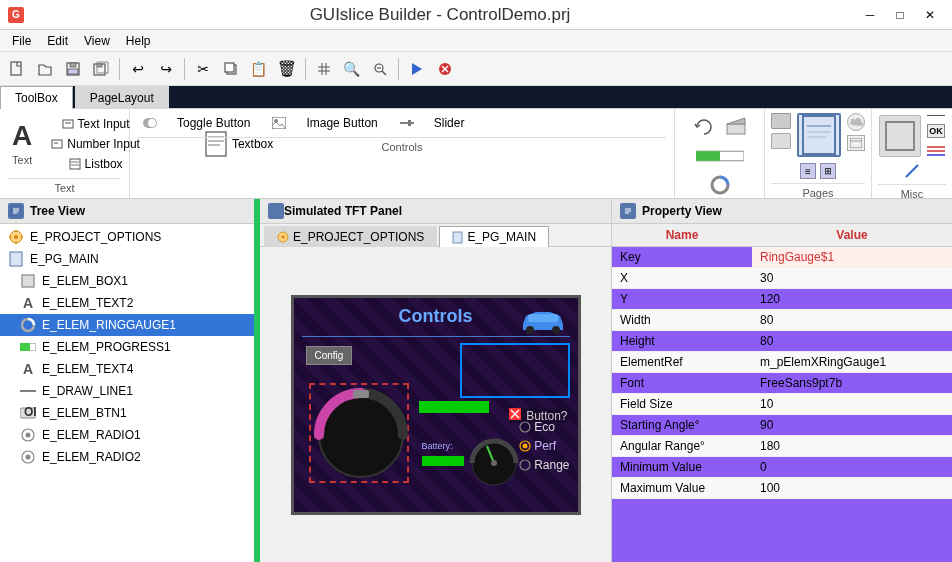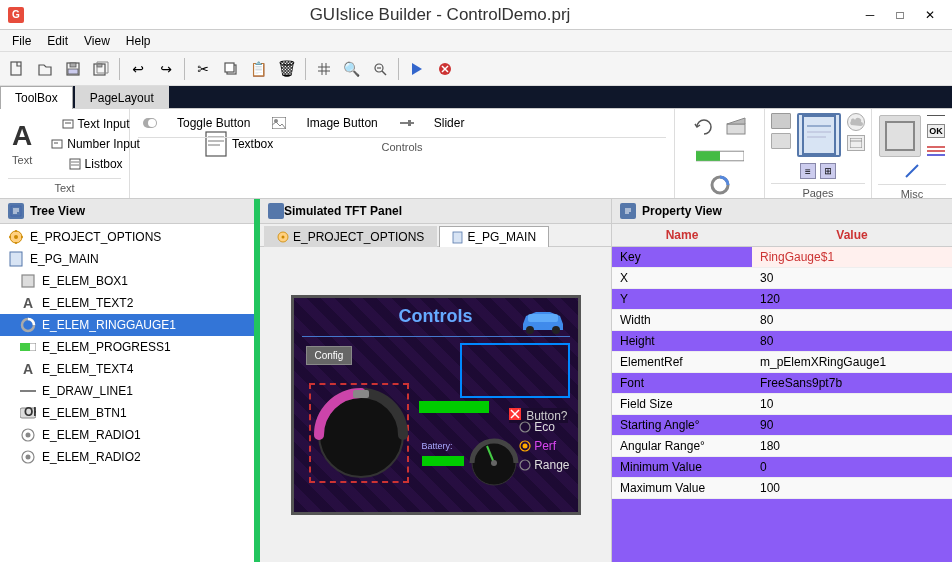--- a/index.html
+++ b/index.html
@@ -595,21 +595,21 @@
               <svg width="12" height="12" viewBox="0 0 12 12">
                   <circle cx="6" cy="6" r="5" fill="none" stroke="#888" stroke-width="1.2"></circle>
                 </svg>
               <span>Eco</span>
             </div>
             <div style="display:flex; align-items:center; gap:3px; color:#ffcc00; font-size:9px;">
               <svg width="12" height="12" viewBox="0 0 12 12">
                   <circle cx="6" cy="6" r="5" fill="none" stroke="#ffaa00" stroke-width="1.2"></circle>
                   <circle cx="6" cy="6" r="2.5" fill="#ffaa00"></circle>
                 </svg>
-              <span style="color:#d946ef;">Perf</span>
+              <span style="color:#c4b5fd;">Perf</span>
             </div>
             <div style="display:flex; align-items:center; gap:3px; color:#ddd; font-size:9px;">
               <svg width="12" height="12" viewBox="0 0 12 12">
                   <circle cx="6" cy="6" r="5" fill="none" stroke="#888" stroke-width="1.2"></circle>
                 </svg>
               <span>Range</span>
             </div>
           </div>
         </div>
       </div>

